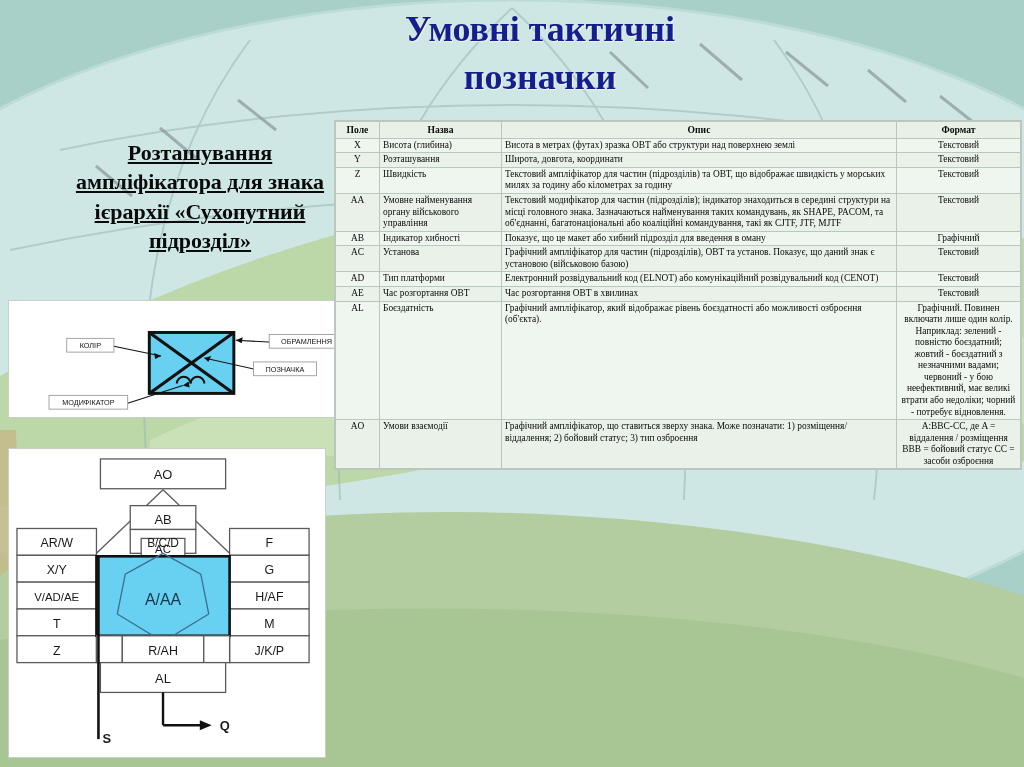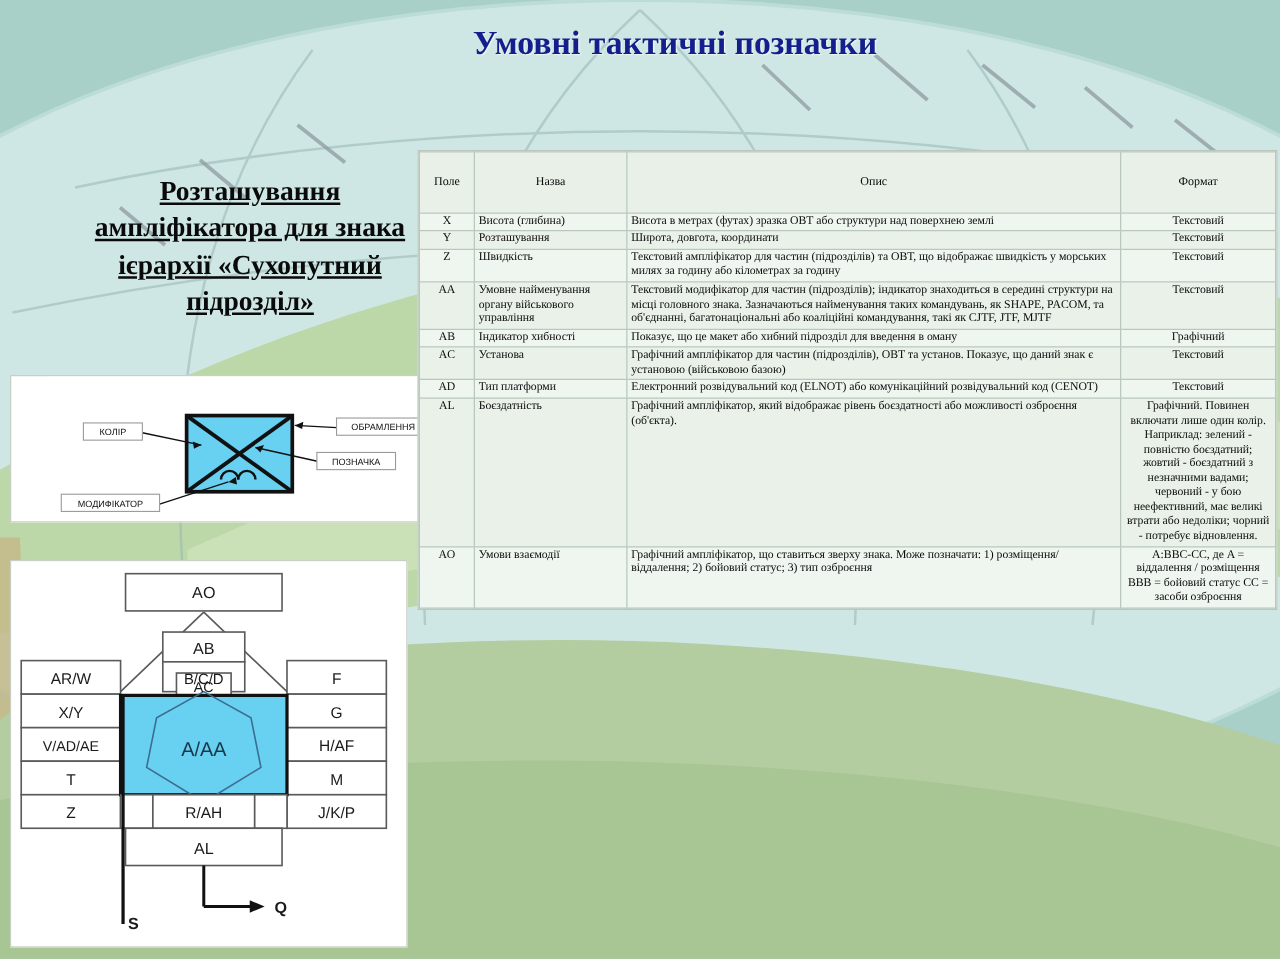--- a/index.html
+++ b/index.html
@@ -13,24 +13,23 @@
   }
 
   
   #bg { position:absolute; inset:0; z-index:0; }
 
   
   .title {
     position:absolute; left:330px; top:6px; width:420px;
     text-align:center; z-index:5;
     font-family:"Liberation Serif", serif;
-    font-size:27px; font-weight:bold; line-height:1.32;
+    font-size:36px; font-weight:bold; line-height:1.32;
     color:#141e8c;
     text-shadow:1px 1px 1px rgba(255,255,255,0.65);
-    margin-top:11px;
   }
 
   
   .left-heading {
     position:absolute; left:60px; top:138px; width:280px;
     text-align:center; z-index:5;
     font-family:"Liberation Serif", serif;
     font-size:22px; font-weight:bold; line-height:1.33;
     color:#0a0a0a; text-decoration:underline;
     text-underline-offset:2px;
@@ -58,22 +57,22 @@
   table.amp {
     border-collapse:collapse; width:100%;
     font-family:"Liberation Serif", serif;
     font-size:9.4px; line-height:1.23; color:#0b0b0b;
   }
   table.amp th, table.amp td {
     border:1px solid #b9c7bd;
     padding:1px 3px; vertical-align:top;
   }
   table.amp thead th {
-    text-align:center; font-weight:normal;
-    background:#e8f0e8; padding:18px 3px;
+    text-align:center; font-weight:bold;
+    background:#e8f0e8; padding:2px 3px;
     font-size:9.6px;
   }
   table.amp tbody tr:nth-child(odd)  td { background:#eff5ef; }
   table.amp tbody tr:nth-child(even) td { background:#e9f1e9; }
 
   .c-field  { width:44px;  text-align:center; }
   .c-name   { width:122px; text-align:left; }
   .c-desc   { text-align:left; }
   .c-format { width:124px; text-align:center; }
 
@@ -308,20 +307,26 @@
           <td class="c-desc">Графічний ампліфікатор для частин (підрозділів), ОВТ та установ. Показує, що даний знак є установою (військовою базою)</td>
           <td class="c-format">Текстовий</td>
         </tr>
         <tr>
           <td class="c-field">AD</td>
           <td class="c-name">Тип платформи</td>
           <td class="c-desc">Електронний розвідувальний код (ELNOT) або комунікаційний розвідувальний код (CENOT)</td>
           <td class="c-format">Текстовий</td>
         </tr>
         <tr>
+          <td class="c-field">AE</td>
+          <td class="c-name">Час розгортання ОВТ</td>
+          <td class="c-desc">Час розгортання ОВТ в хвилинах</td>
+          <td class="c-format">Текстовий</td>
+        </tr>
+        <tr>
           <td class="c-field">AL</td>
           <td class="c-name">Боєздатність</td>
           <td class="c-desc">Графічний ампліфікатор, який відображає рівень боєздатності або можливості озброєння (об'єкта).</td>
           <td class="c-format">Графічний. Повинен включати лише один колір. Наприклад: зелений - повністю боєздатний; жовтий - боєздатний з незначними вадами; червоний - у бою неефективний, має великі втрати або недоліки; чорний - потребує відновлення.</td>
         </tr>
         <tr>
           <td class="c-field">AO</td>
           <td class="c-name">Умови взаємодії</td>
           <td class="c-desc">Графічний ампліфікатор, що ставиться зверху знака. Може позначати: 1) розміщення/віддалення; 2) бойовий статус; 3) тип озброєння</td>
           <td class="c-format">A:BBC-CC, де A = віддалення / розміщення BBB = бойовий статус CC = засоби озброєння</td>

